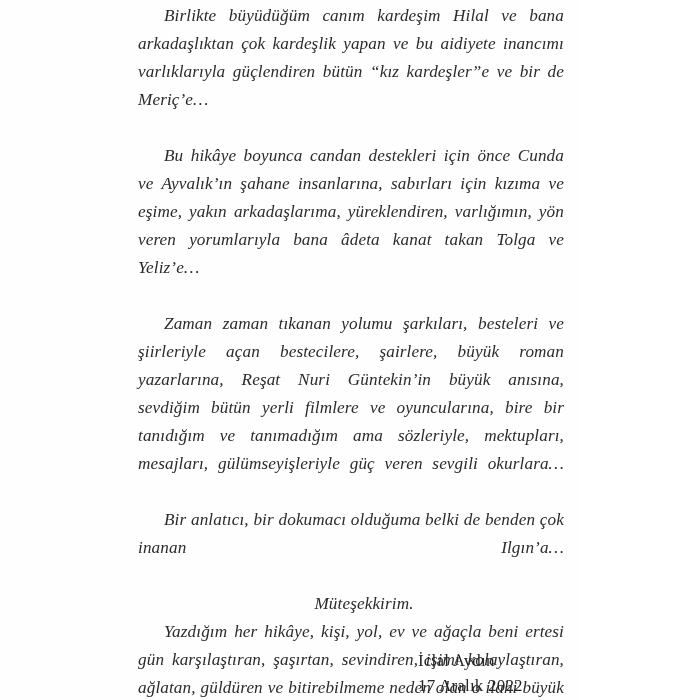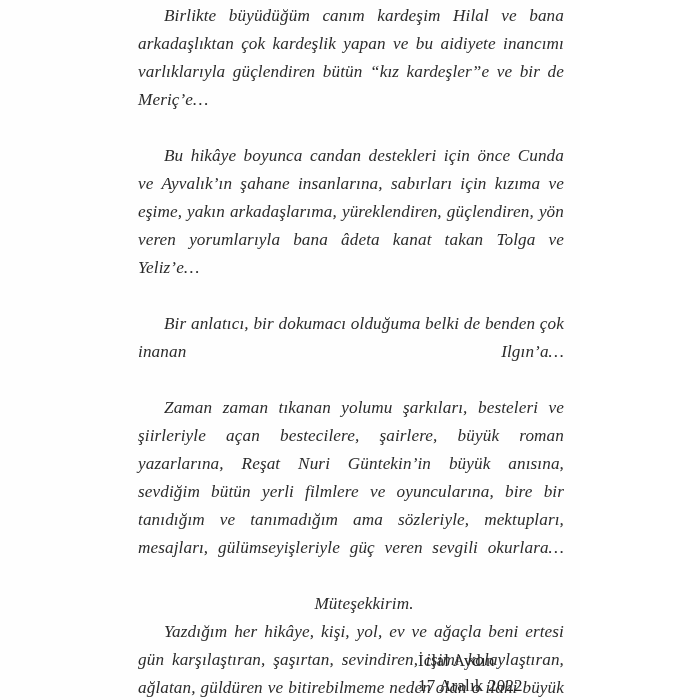--- a/index.html
+++ b/index.html
@@ -74,23 +74,23 @@
     white-space: nowrap;
   }
 </style>
 </head>
 <body>
 
 <div id="page">
 
   <div id="text-column">
     <p class="para">Birlikte büyüdüğüm canım kardeşim Hilal ve bana arkadaşlıktan çok kardeşlik yapan ve bu aidiyete inancımı varlıklarıyla güçlendiren bütün “kız kardeşler”e ve bir de Meriç’e…</p>
-    <p class="para">Bu hikâye boyunca candan destekleri için önce Cunda ve Ayvalık’ın şahane insanlarına, sabırları için kızıma ve eşime, yakın arkadaşlarıma, yüreklendiren, güçlendiren, yön veren yorumlarıyla bana âdeta kanat takan Tolga ve Yeliz’e…</p>
+    <p class="para">Bu hikâye boyunca candan destekleri için önce Cunda ve Ayvalık’ın şahane insanlarına, sabırları için kızıma ve eşime, yakın arkadaşlarıma, yüreklendiren, varlığımın, yön veren yorumlarıyla bana âdeta kanat takan Tolga ve Yeliz’e…</p>
+    <p class="para">Zaman zaman tıkanan yolumu şarkıları, besteleri ve şiirleriyle açan bestecilere, şairlere, büyük roman yazarlarına, Reşat Nuri Güntekin’in büyük anısına, sevdiğim bütün yerli filmlere ve oyuncularına, bire bir tanıdığım ve tanımadığım ama sözleriyle, mektupları, mesajları, gülümseyişleriyle güç veren sevgili okurlara…</p>
     <p class="para">Bir anlatıcı, bir dokumacı olduğuma belki de benden çok inanan Ilgın’a…</p>
-    <p class="para">Zaman zaman tıkanan yolumu şarkıları, besteleri ve şiirleriyle açan bestecilere, şairlere, büyük roman yazarlarına, Reşat Nuri Güntekin’in büyük anısına, sevdiğim bütün yerli filmlere ve oyuncularına, bire bir tanıdığım ve tanımadığım ama sözleriyle, mektupları, mesajları, gülümseyişleriyle güç veren sevgili okurlara…</p>
     <p class="para short">Müteşekkirim.</p>
     <p class="para">Yazdığım her hikâye, kişi, yol, ev ve ağaçla beni ertesi gün karşılaştıran, şaşırtan, sevindiren, işimi kolaylaştıran, ağlatan, güldüren ve bitirebilmeme neden olan o ilahi büyük güce, varlığımın kaynağına şükrederim…</p>
 
   </div>
 
   <div id="signature-block">
     <div class="sig-line">İclal Aydın</div>
     <div class="sig-line">17 Aralık 2022</div>
   </div>
 

